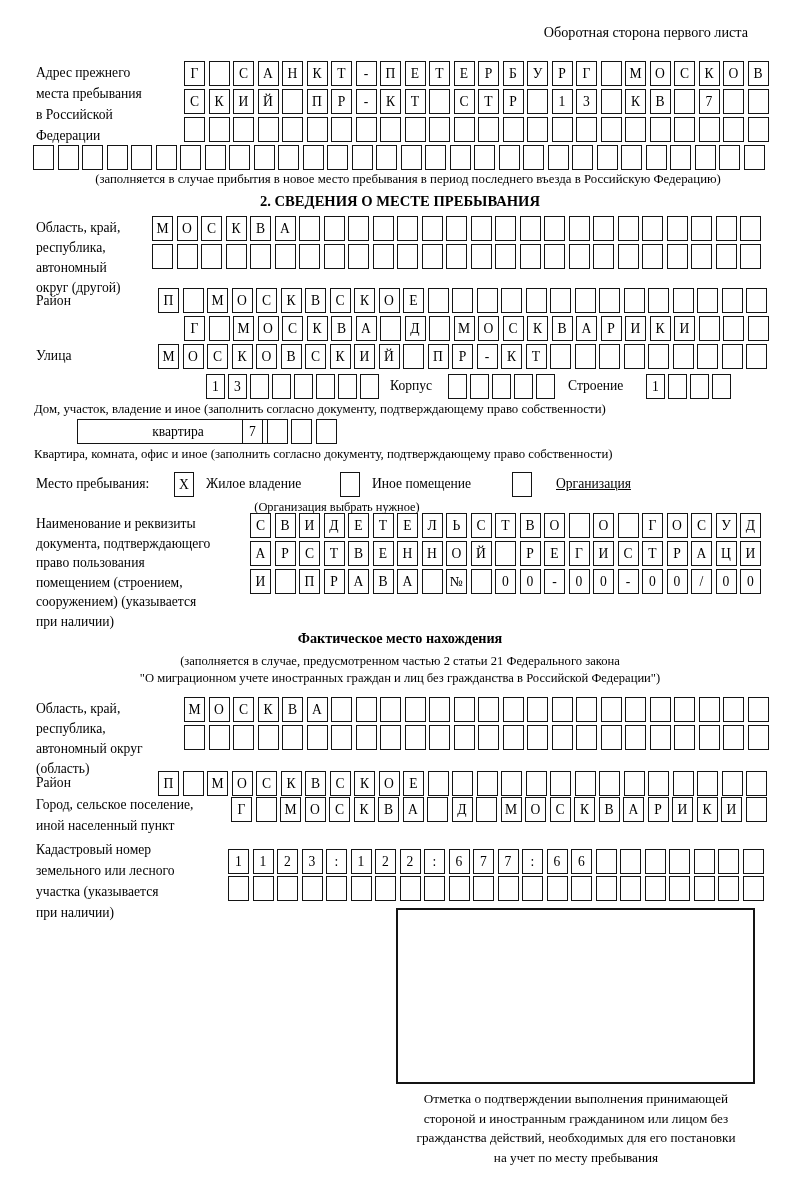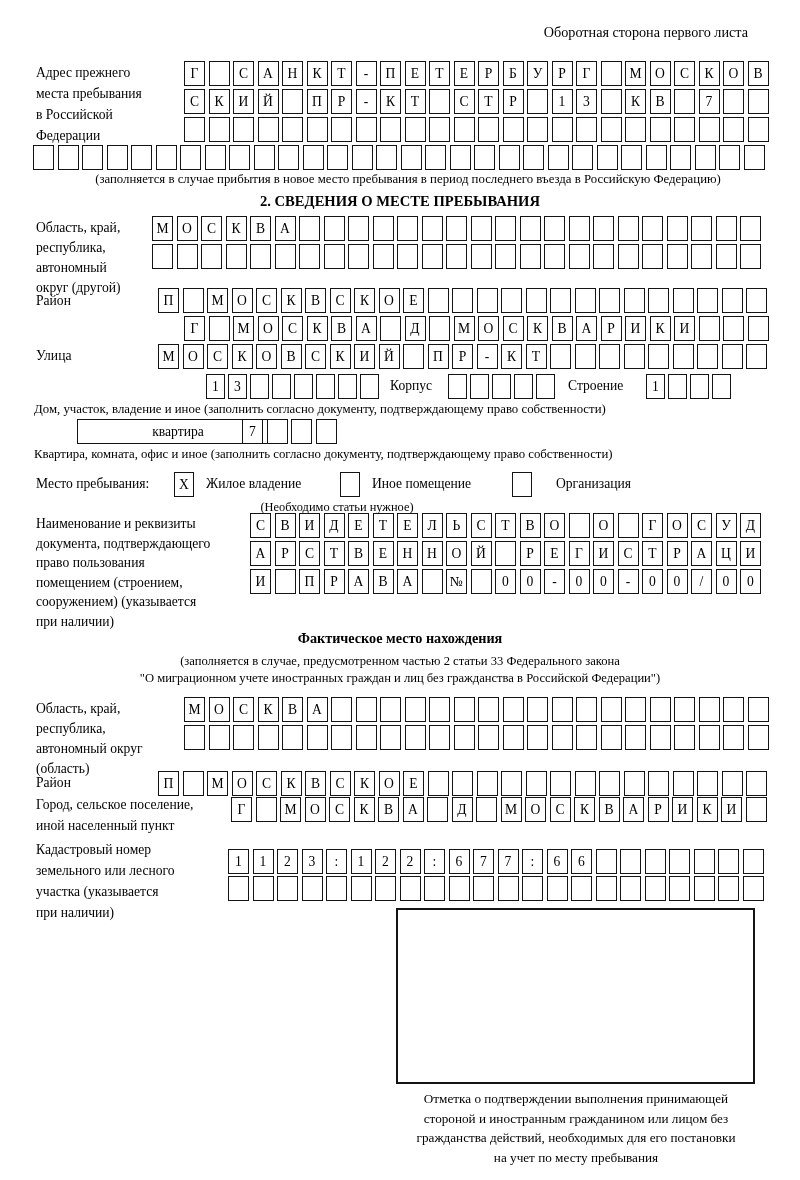--- a/index.html
+++ b/index.html
@@ -334,22 +334,22 @@
       <div class="cell"></div>
     </div>
   <div class="cap" style="left:34px;top:447px;">Квартира, комната, офис и иное (заполнить согласно документу, подтверждающему право собственности)</div>
 
   <div class="inl" style="left:36px;top:476px;">Место пребывания:</div>
   <div class="chk" style="left:174px;top:472px;">X</div>
   <div class="inl" style="left:206px;top:476px;">Жилое владение</div>
   <div class="chk" style="left:340px;top:472px;"></div>
   <div class="inl" style="left:372px;top:476px;">Иное помещение</div>
   <div class="chk" style="left:512px;top:472px;"></div>
-  <div class="inl" style="left:556px;top:476px;">Организация</div>
-  <div class="cap center" style="left:0;top:500px;width:674px;font-size:12.4px;">(Необходимо статьи нужное)</div>
+  <div class="inl" style="left:556px;top:476px;text-decoration:underline;">Организация</div>
+  <div class="cap center" style="left:0;top:500px;width:674px;font-size:12.4px;">(Организация выбрать нужное)</div>
 
   <div class="lbl lh195" style="left:36px;top:514px;">
       <div>Наименование и реквизиты</div>
       <div>документа, подтверждающего</div>
       <div>право пользования</div>
       <div>помещением (строением,</div>
       <div>сооружением) (указывается</div>
       <div>при наличии)</div>
     </div>
   <div class="cellrow" style="left:250px;top:513px;">
@@ -416,21 +416,21 @@
       <div class="cell">0</div>
       <div class="cell">-</div>
       <div class="cell">0</div>
       <div class="cell">0</div>
       <div class="cell">/</div>
       <div class="cell">0</div>
       <div class="cell">0</div>
     </div>
 
   <div class="hdr" style="top:630px;font-size:14.2px;">Фактическое место нахождения</div>
-  <div class="cap center" style="left:0;top:654px;width:800px;font-size:12.6px;">(заполняется в случае, предусмотренном частью 2 статьи 33 Федерального закона</div>
+  <div class="cap center" style="left:0;top:654px;width:800px;font-size:12.6px;">(заполняется в случае, предусмотренном частью 2 статьи 21 Федерального закона</div>
   <div class="cap center" style="left:0;top:671px;width:800px;font-size:12.6px;">"О миграционном учете иностранных граждан и лиц без гражданства в Российской Федерации")</div>
 
   <div class="lbl lh20" style="left:36px;top:699px;">
       <div>Область, край,</div>
       <div>республика,</div>
       <div>автономный округ</div>
       <div>(область)</div>
     </div>
   <div class="cellrow" style="left:184px;top:697px;">
       <div class="cell">М</div>

